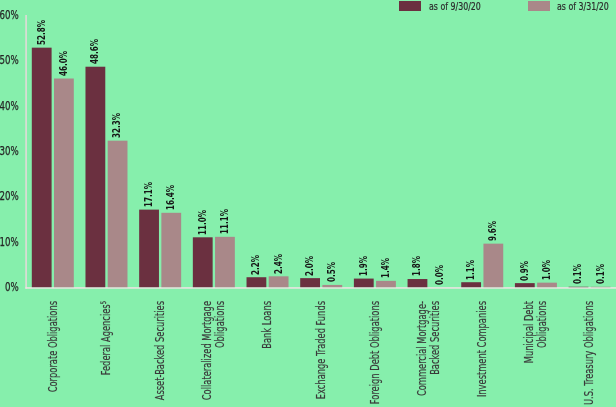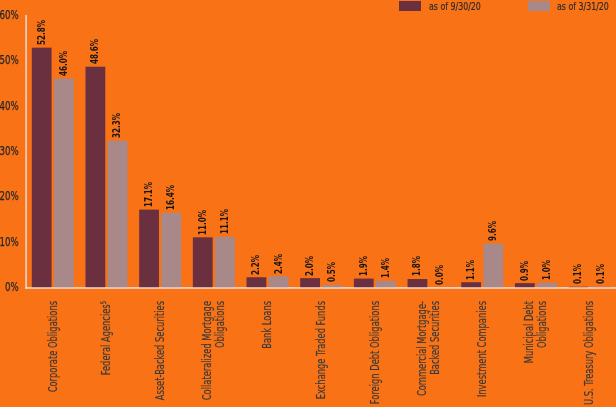--- a/index.html
+++ b/index.html
@@ -7,21 +7,21 @@
     padding: 0;
     background: #ffffff;
   }
   body {
     width: 616px;
     height: 407px;
     overflow: hidden;
     font-family: "DejaVu Sans", sans-serif;
     font-stretch: condensed;
   }
-  #root { position: relative; width: 616px; height: 407px; background:#f97316; overflow:hidden; will-change: transform; }
+  #root { position: relative; width: 616px; height: 407px; background:#86efac; overflow:hidden; will-change: transform; }
 
   
   .legend-item { position: absolute; }
   .legend-swatch { position:absolute; width: 22px; height: 9.7px; }
   .legend-label {
     position:absolute;
     font-size: 11px;
     color: #2b2b2b;
     white-space: nowrap;
     line-height: 11px;

